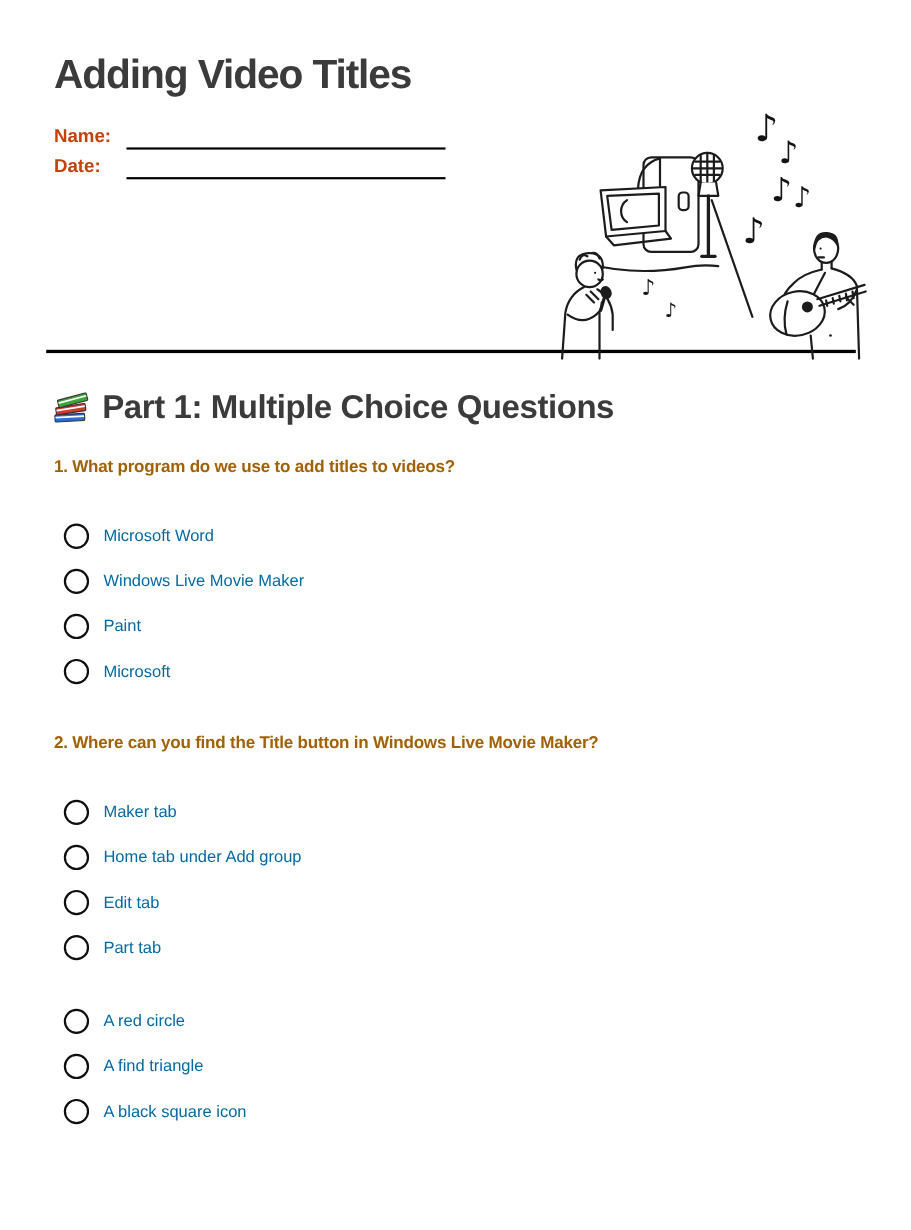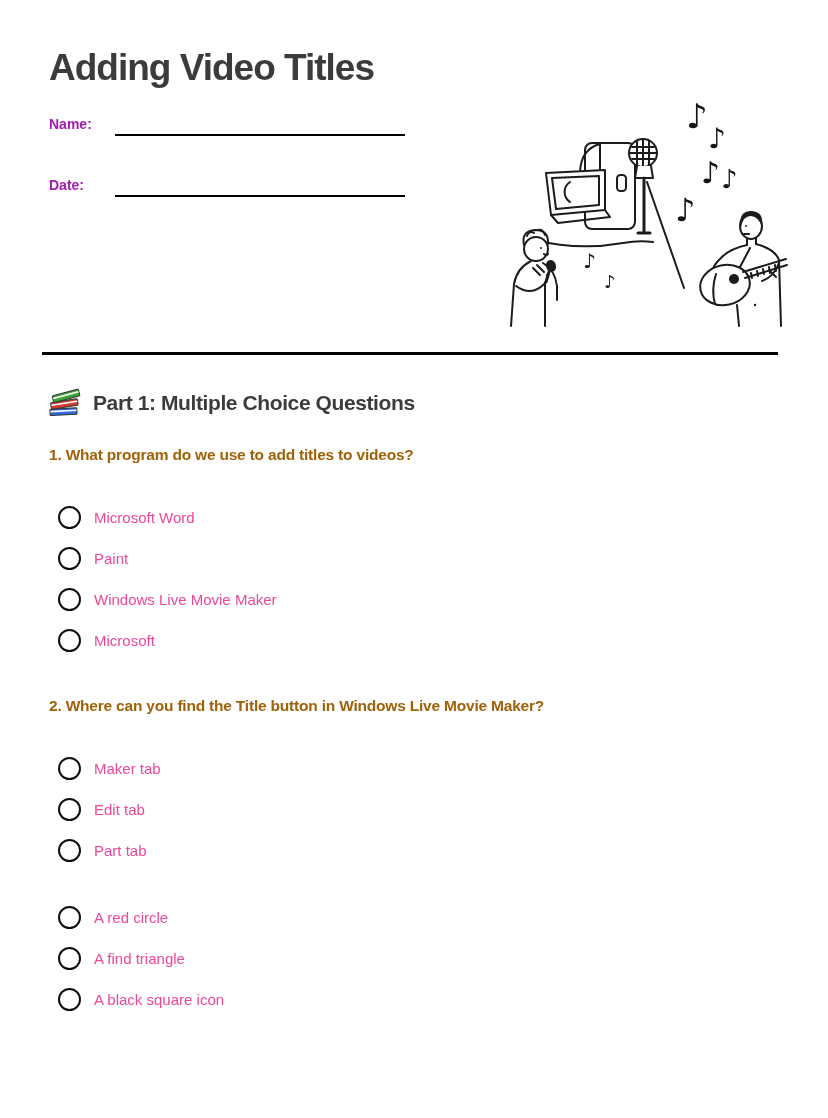--- a/index.html
+++ b/index.html
@@ -19,48 +19,48 @@
     margin: 0;
     padding-top: 46px;
     font-size: 37px;
     line-height: 1.18;
     font-weight: 700;
     letter-spacing: -1px;
     color: #3b3b3b;
   }
 
   .field-row { display: flex; align-items: flex-end; margin-top: 26px; height: 20px; }
-  .field-row.date-row { margin-top: 41px; }
-  .field-label { font-size: 14px; font-weight: 700; line-height: 18px; width: 66px; padding-bottom: 3px; color: #a21caf; }
+  .field-row.date-row { margin-top: 7px; }
+  .field-label { font-size: 17px; font-weight: 700; line-height: 18px; width: 66px; padding-bottom: 3px; color: #c2410c; }
   .field-line { width: 290px; height: 16px; border-bottom: 2px solid #000; }
 
   .illustration { position: absolute; left: 503px; top: 98px; width: 287px; height: 230px; }
 
   hr.divider { margin: 155px 0 0 -7px; width: 736px; border: 0; border-top: 3px solid #000; height: 0; }
 
   h2.section-heading {
     display: flex; align-items: center; gap: 12px;
     margin: 33px 0 0 -2px;
-    font-size: 21px; font-weight: 700; letter-spacing: -0.4px;
+    font-size: 30px; font-weight: 700; letter-spacing: -0.4px;
     color: #3b3b3b;
   }
   .books-icon { flex: 0 0 auto; }
 
   .question { margin-top: 44px; }
   .question:first-of-type { margin-top: 27px; }
   .question-text { margin: 0; font-size: 15.5px; font-weight: 700; line-height: 19px; letter-spacing: -0.2px; color: #a16207; }
   .options { margin: 42px 0 22px 9px; }
   .option { display: flex; align-items: center; height: 23px; margin-bottom: 18px; cursor: pointer; }
   .option:last-child { margin-bottom: 0; }
   .radio {
     flex: 0 0 23px; width: 23px; height: 23px;
     border: 2.5px solid #0f0f0f; border-radius: 50%;
     background: #fff; margin-right: 13px;
   }
-  .option-label { font-size: 15px; color: #ec4899; }
+  .option-label { font-size: 15px; color: #0369a1; }
 </style>
 </head>
 <body>
 
 <div class="page">
   <div class="content">
 
     <h1 class="page-title">Adding Video Titles</h1>
 
     <div class="field-row">
@@ -97,39 +97,43 @@
 
     <section class="question">
       <p class="question-text">1. What program do we use to add titles to videos?</p>
       <div class="options">
         <div class="option">
           <span class="radio"></span>
           <span class="option-label">Microsoft Word</span>
         </div>
         <div class="option">
           <span class="radio"></span>
+          <span class="option-label">Windows Live Movie Maker</span>
+        </div>
+        <div class="option">
+          <span class="radio"></span>
           <span class="option-label">Paint</span>
-        </div>
-        <div class="option">
-          <span class="radio"></span>
-          <span class="option-label">Windows Live Movie Maker</span>
         </div>
         <div class="option">
           <span class="radio"></span>
           <span class="option-label">Microsoft</span>
         </div>
       </div>
     </section>
 
     <section class="question">
       <p class="question-text">2. Where can you find the Title button in Windows Live Movie Maker?</p>
       <div class="options">
         <div class="option">
           <span class="radio"></span>
           <span class="option-label">Maker tab</span>
+        </div>
+        <div class="option">
+          <span class="radio"></span>
+          <span class="option-label">Home tab under Add group</span>
         </div>
         <div class="option">
           <span class="radio"></span>
           <span class="option-label">Edit tab</span>
         </div>
         <div class="option">
           <span class="radio"></span>
           <span class="option-label">Part tab</span>
         </div>
       </div>

